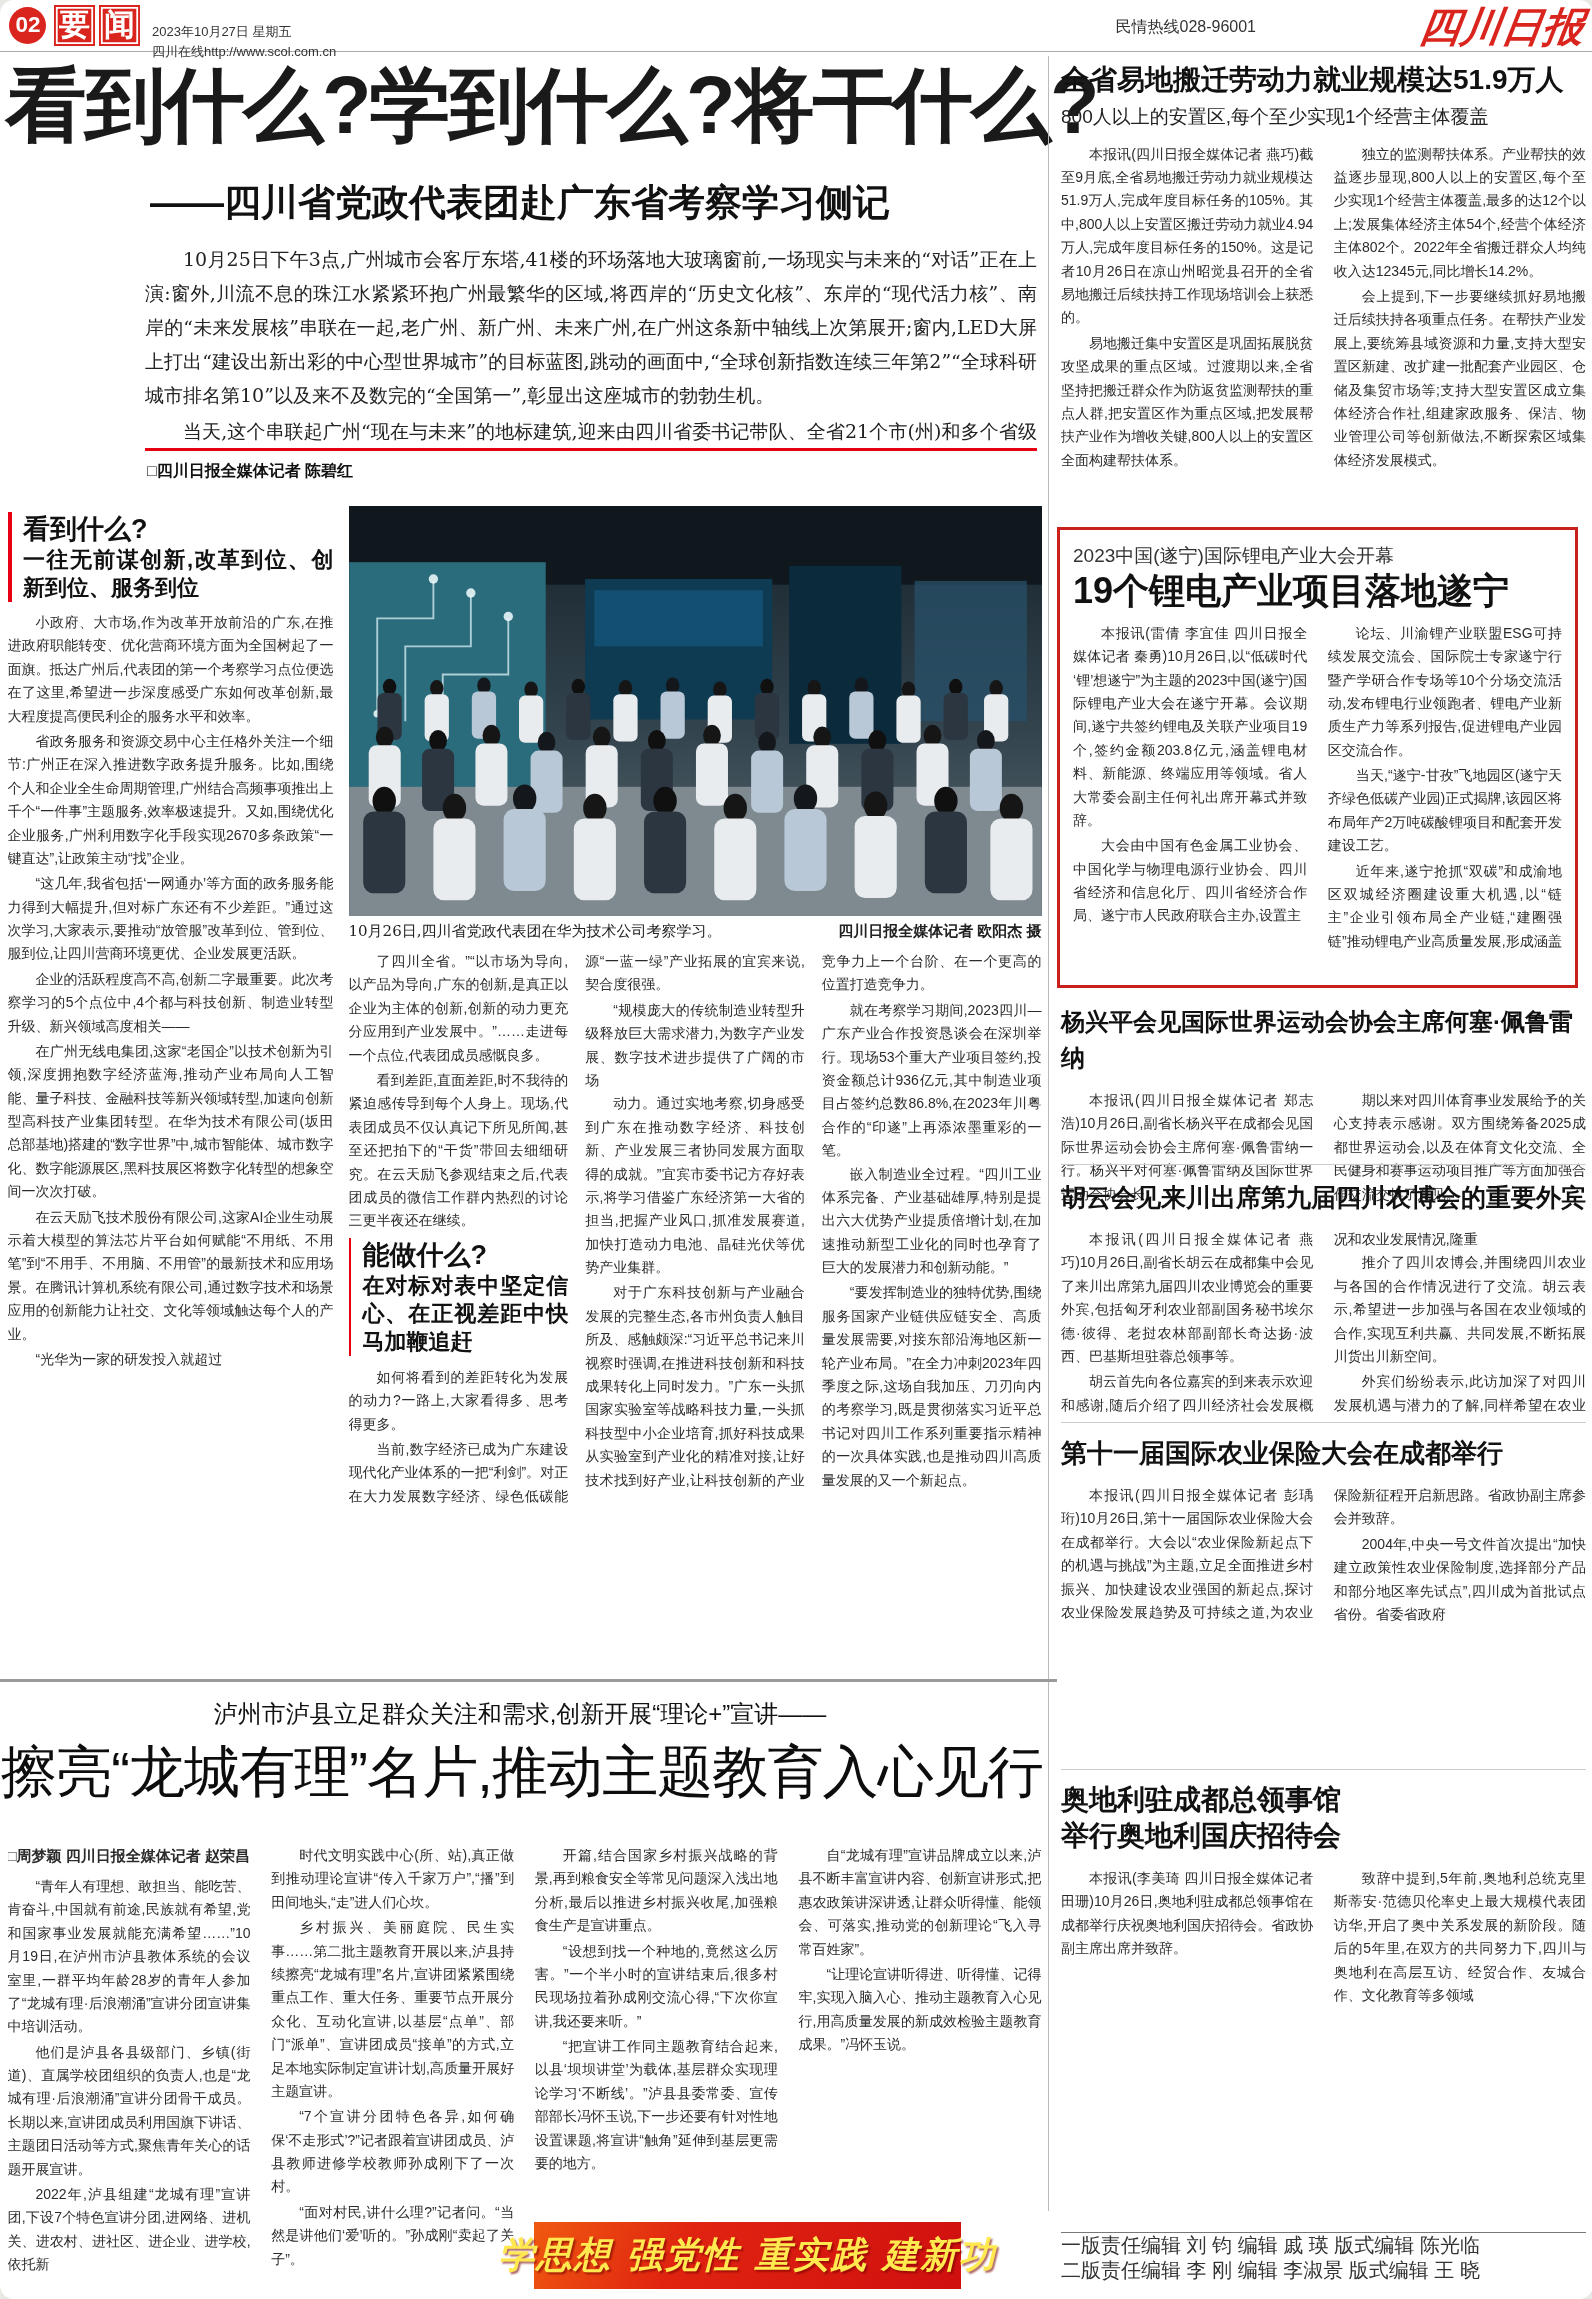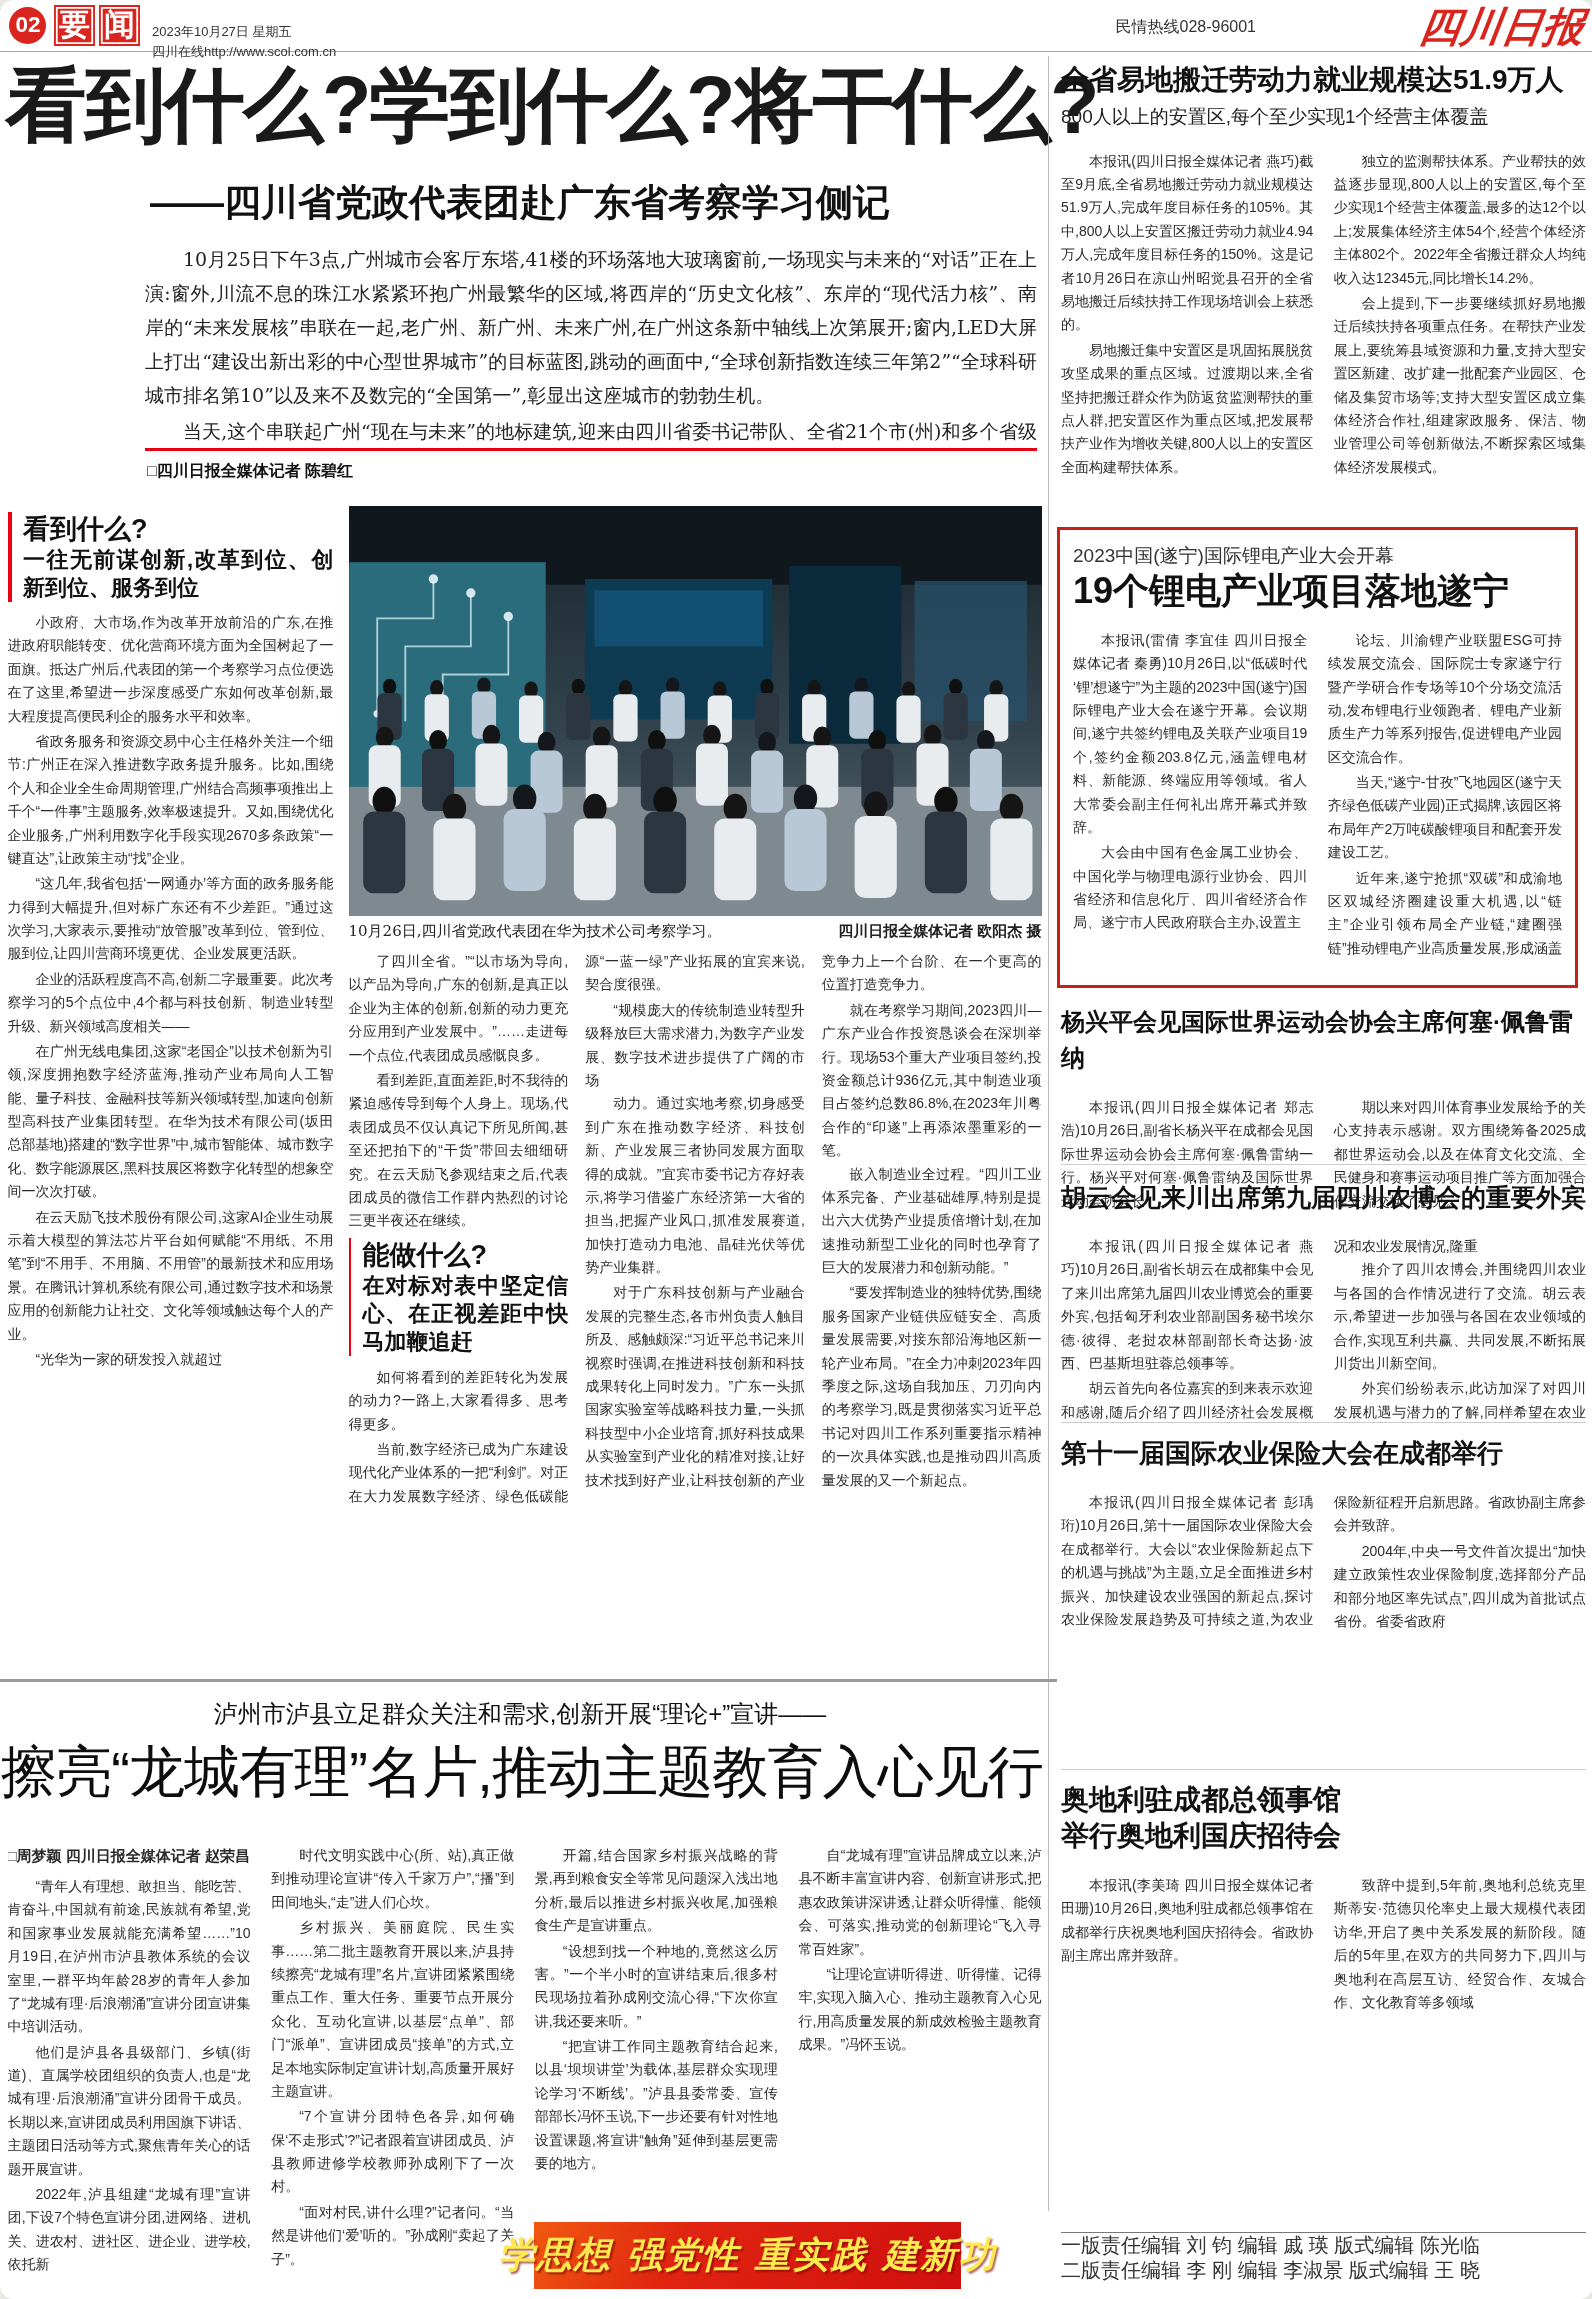--- a/index.html
+++ b/index.html
@@ -42,21 +42,21 @@
   #cap{width:693px;display:flex;justify-content:space-between;margin:5.6px 0 9.4px 0;}
   #cap .c1{font-family:"DejaVu Serif",serif;font-size:15px;color:#222;}
   #cap .c2{font-size:15px;font-weight:bold;color:#222;}
   #cols3{width:693px;height:690px;column-count:3;column-gap:17px;overflow:hidden;}
   
   #vline{position:absolute;left:1048px;top:56px;width:0.9px;height:2155px;background:#bbb;}
   .rart{position:absolute;left:1061px;width:525px;}
   .rhl{font-size:28px;font-weight:bold;color:#111;line-height:36px;}
   .rsub{font-size:19px;color:#222;margin-top:5.6px;}
   .rsep{position:absolute;left:1061px;width:525px;height:0.9px;background:#ccc;}
-  .rbody{margin-top:20px;}
+  .rbody{margin-top:13px;}
   #redbox{position:absolute;left:1057px;top:527px;width:521px;height:461px;
           border:3.7px solid #c9201b;background:#fff;box-sizing:border-box;padding:13px 13px 0 13px;}
   #redbox .kicker{font-size:19px;color:#333;text-indent:0;margin-bottom:3.7px;}
   #redbox .rhl{font-size:36px;}
   
   #botsep{position:absolute;left:0;top:1679px;width:1057px;height:2.8px;background:#9a9a9a;}
   #bot-kicker{position:absolute;left:0;top:1698px;width:1040px;text-align:center;
               font-size:24px;color:#111;}
   #bot-hl{position:absolute;left:0px;top:1735px;width:1044px;text-align:center;
           font-size:56px;font-weight:normal;color:#0d0d0d;letter-spacing:-0.9px;white-space:nowrap;}

